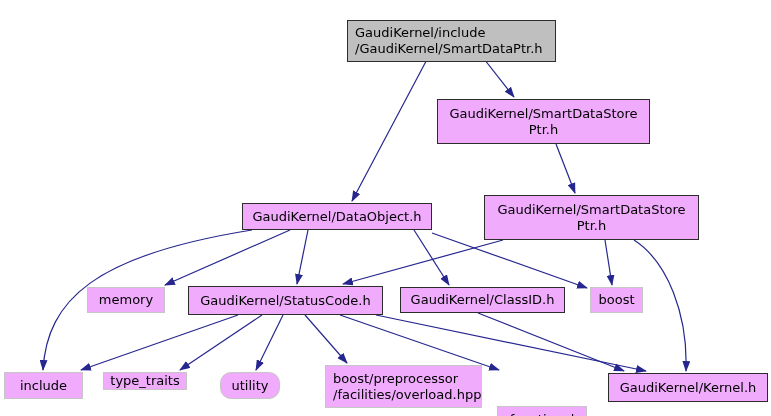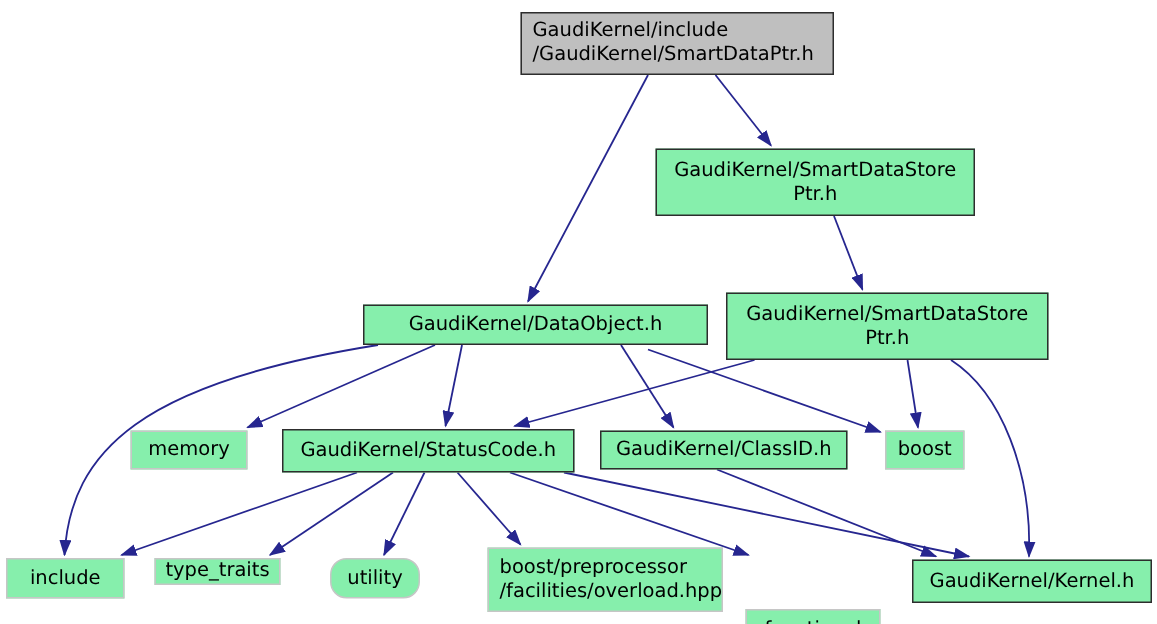--- a/index.html
+++ b/index.html
@@ -18,21 +18,21 @@
   .edges {
     position: absolute;
     left: 0;
     top: 0;
     width: 771px;
     height: 416px;
   }
   .node {
     position: absolute;
     box-sizing: border-box;
-    background: #86efac;
+    background: #f0abfc;
     display: flex;
     align-items: center;
     justify-content: center;
     text-align: center;
     font-size: 13px;
     line-height: 16px;
     color: #000000;
     white-space: pre-line;
     cursor: default;
   }
@@ -73,27 +73,27 @@
         <path d="M238,315 L81,370" fill="none" stroke="#26268f" stroke-width="1.2" marker-end="url(#arrowhead)"></path>
         <path d="M262,315 L180,370" fill="none" stroke="#26268f" stroke-width="1.2" marker-end="url(#arrowhead)"></path>
         <path d="M283,315 L256,370" fill="none" stroke="#26268f" stroke-width="1.2" marker-end="url(#arrowhead)"></path>
         <path d="M305,315 L347,363" fill="none" stroke="#26268f" stroke-width="1.2" marker-end="url(#arrowhead)"></path>
         <path d="M340,315 L499,370" fill="none" stroke="#26268f" stroke-width="1.2" marker-end="url(#arrowhead)"></path>
         <path d="M376,315 L646,371" fill="none" stroke="#26268f" stroke-width="1.2" marker-end="url(#arrowhead)"></path>
         <path d="M478,313 L624,371" fill="none" stroke="#26268f" stroke-width="1.2" marker-end="url(#arrowhead)"></path>
       </g>
   </svg>
   <div>
-      <div class="node highlight left" style="left: 347px; top: 8px; width: 209px; height: 42px;"><span>GaudiKernel/include
+      <div class="node highlight left" style="left: 347px; top: 20px; width: 209px; height: 42px;"><span>GaudiKernel/include
 /GaudiKernel/SmartDataPtr.h</span></div>
       <div class="node project" style="left: 437px; top: 99px; width: 213px; height: 45px;"><span>GaudiKernel/SmartDataStore
 Ptr.h</span></div>
       <div class="node project" style="left: 484px; top: 195px; width: 215px; height: 45px;"><span>GaudiKernel/SmartDataStore
 Ptr.h</span></div>
-      <div class="node project" style="left: 242px; top: 203px; width: 230px; height: 27px;"><span>GaudiKernel/DataObject.h</span></div>
+      <div class="node project" style="left: 242px; top: 203px; width: 190px; height: 27px;"><span>GaudiKernel/DataObject.h</span></div>
       <div class="node system" style="left: 87px; top: 287px; width: 78px; height: 26px;"><span>memory</span></div>
       <div class="node project" style="left: 188px; top: 286px; width: 195px; height: 29px;"><span>GaudiKernel/StatusCode.h</span></div>
       <div class="node project" style="left: 400px; top: 287px; width: 165px; height: 26px;"><span>GaudiKernel/ClassID.h</span></div>
       <div class="node system" style="left: 590px; top: 287px; width: 53px; height: 26px;"><span>boost</span></div>
       <div class="node system" style="left: 4px; top: 372px; width: 79px; height: 27px;"><span>include</span></div>
       <div class="node system" style="left: 103px; top: 372px; width: 84px; height: 18px;"><span>type_traits</span></div>
       <div class="node system" style="left: 220px; top: 372px; width: 60px; height: 27px; border-radius: 11px;"><span>utility</span></div>
       <div class="node system left" style="left: 305px; top: 365px; width: 157px; height: 43px; margin-left: 20px;"><span>boost/preprocessor
 /facilities/overload.hpp</span></div>
       <div class="node system" style="left: 497px; top: 372px; width: 90px; height: 27px; margin-top: 34px;"><span>functional</span></div>

